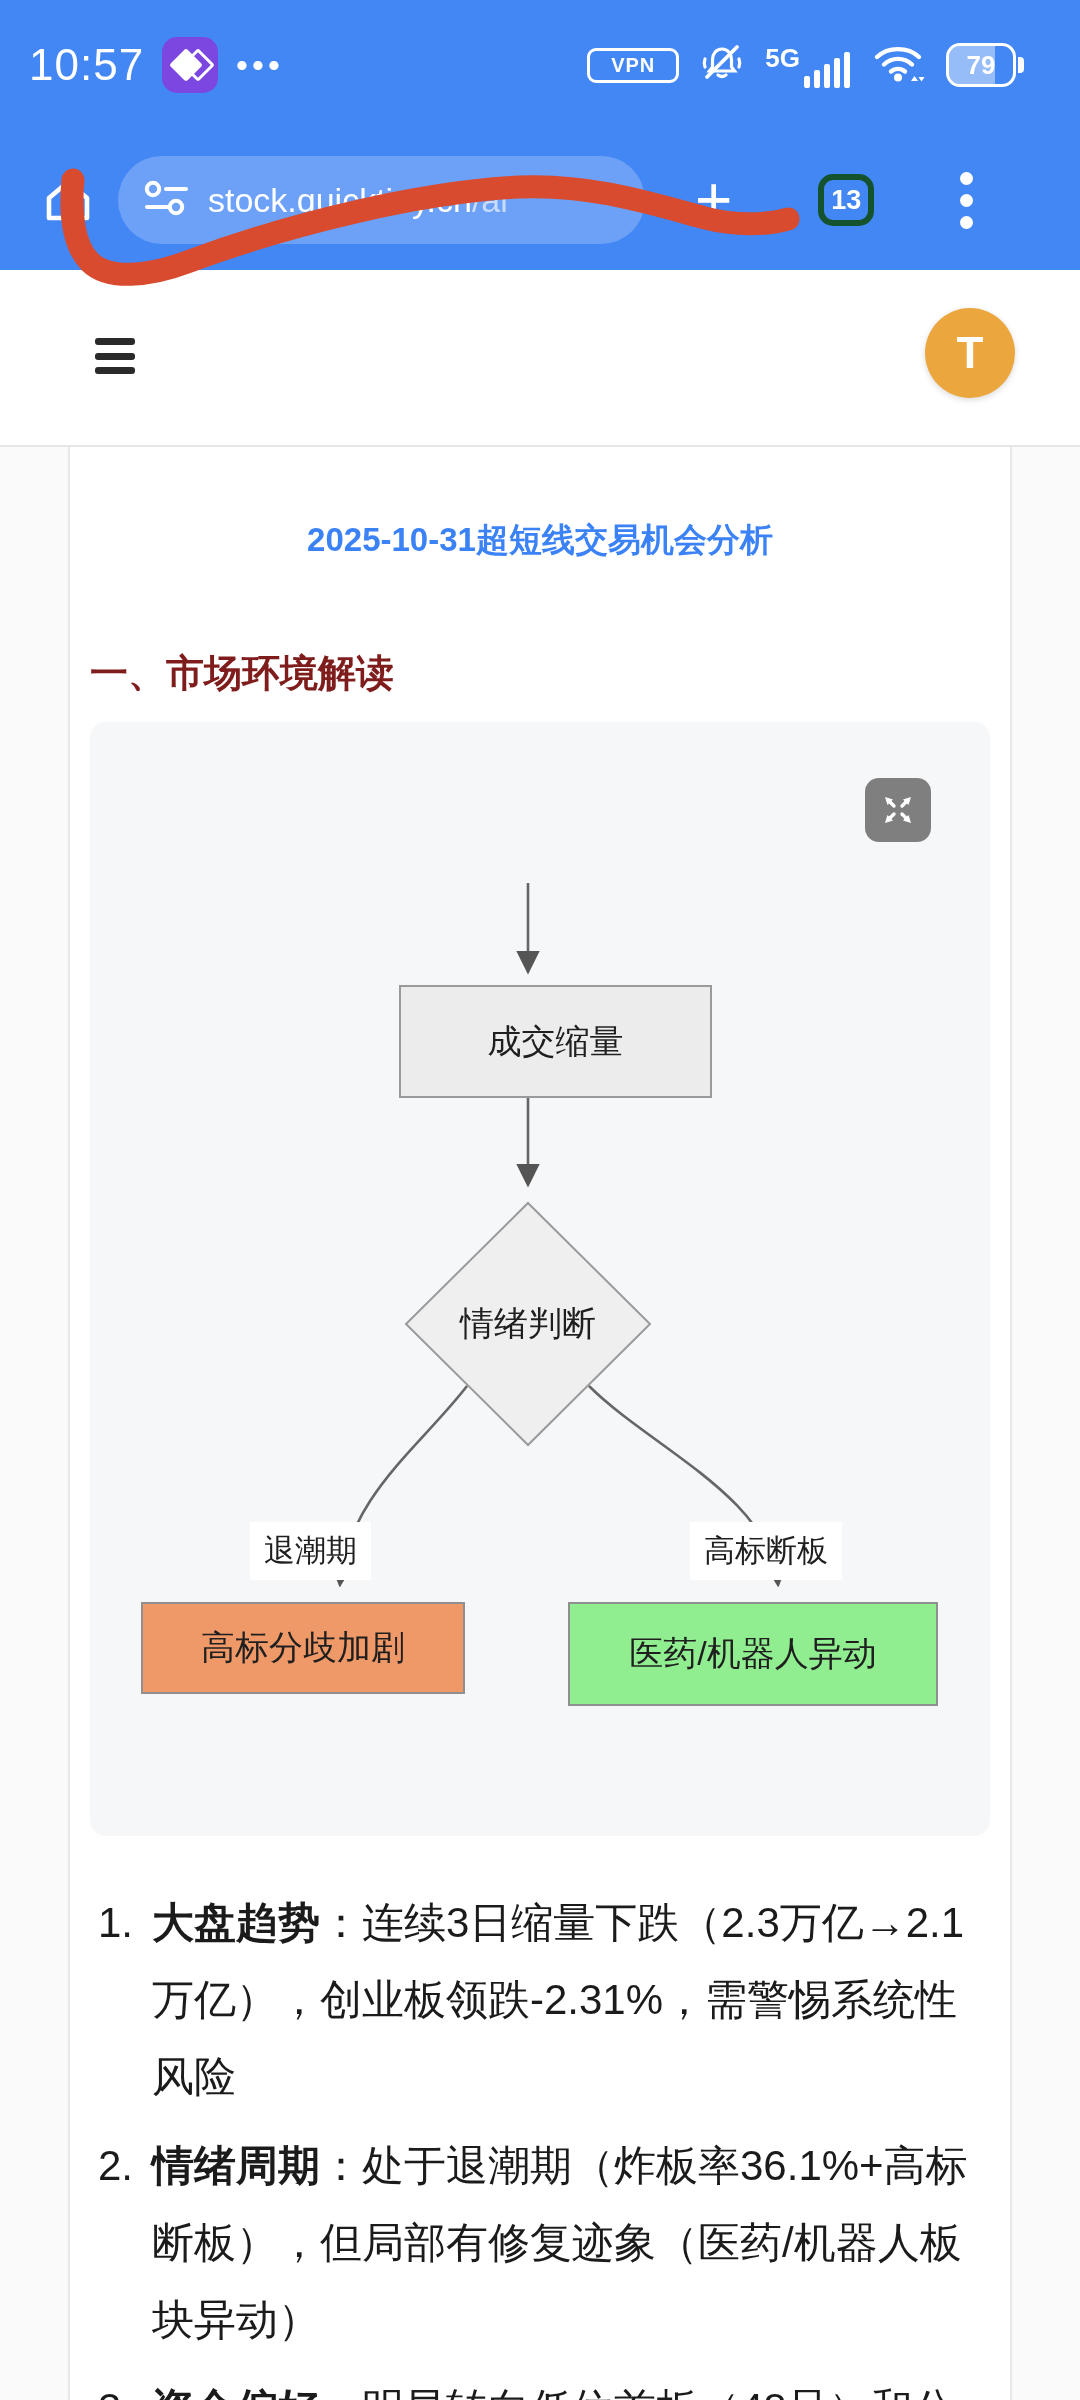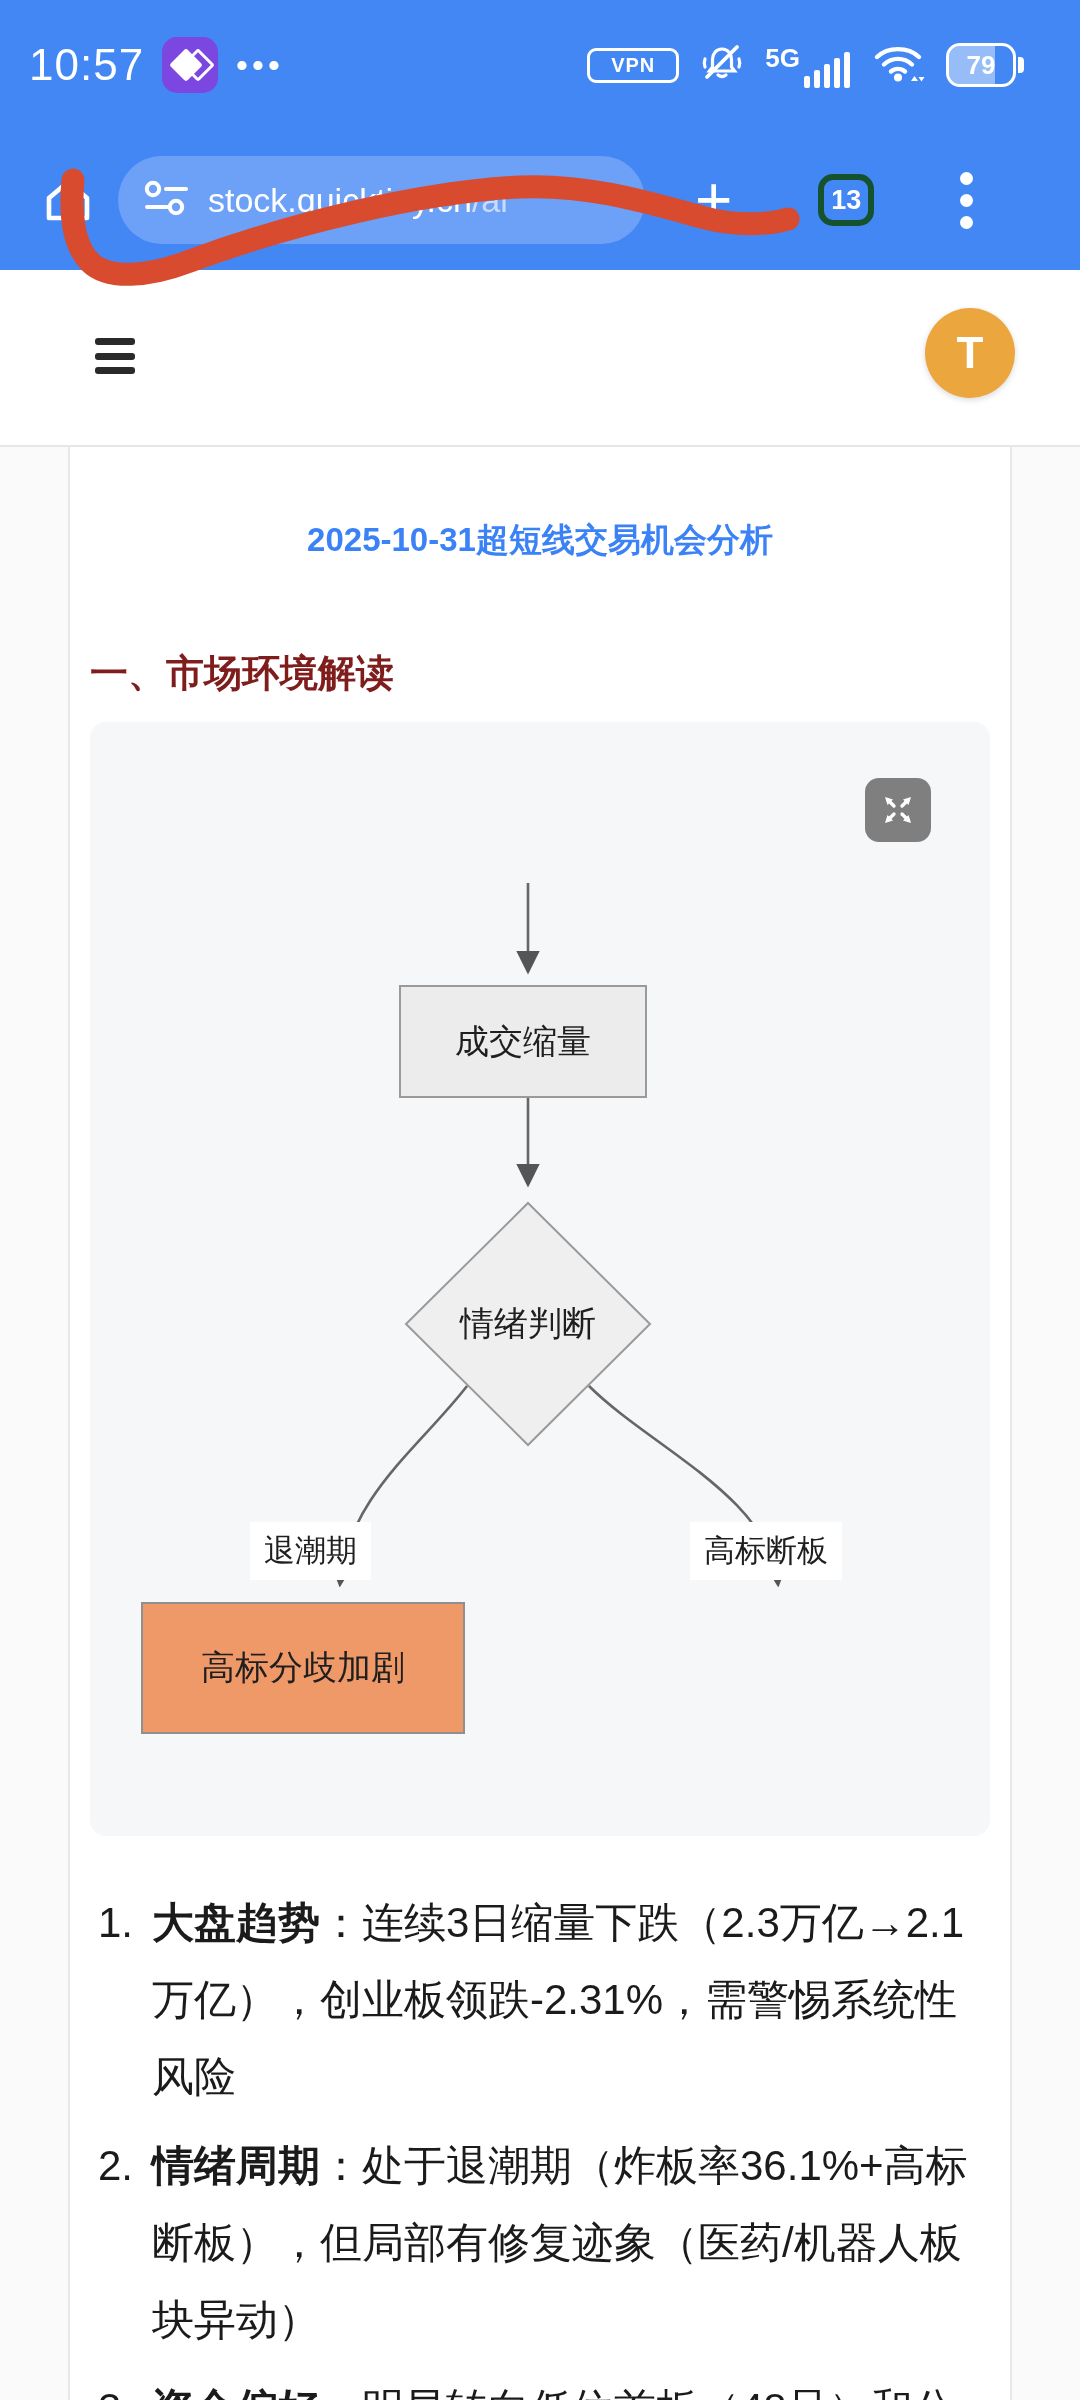--- a/index.html
+++ b/index.html
@@ -60,23 +60,23 @@
   
   .article-title{position:absolute;left:90px;top:518px;width:900px;font-size:33px;font-weight:700;color:#3b82f6;text-align:center;}
   .section-heading{position:absolute;left:90px;top:648px;width:900px;font-size:38px;font-weight:700;color:#7f1d1d;}
 
   
   .diagram{position:absolute;left:90px;top:722px;width:900px;height:1114px;background:#f6f7f9;border-radius:16px;}
   .diagram svg.flow{position:absolute;left:0;top:0;z-index:1;}
   .node{position:absolute;z-index:2;display:flex;align-items:center;justify-content:center;
     font-size:34px;color:#1f1f1f;box-sizing:border-box;text-align:center;}
   .node-top{left:293px;top:51px;width:290px;height:110px;background:#f0c36a;border:2px solid #9a9a9a;}
-  .node-mid{left:309px;top:263px;width:248px;height:113px;background:#ececec;border:2px solid #9a9a9a;}
+  .node-mid{left:309px;top:263px;width:313px;height:113px;background:#ececec;border:2px solid #9a9a9a;}
   .node-decision{left:338px;top:572px;width:200px;height:60px;z-index:2;}
-  .node-left{left:51px;top:880px;width:324px;height:132px;background:#ef9868;border:2px solid #8f8f8f;}
+  .node-left{left:51px;top:880px;width:324px;height:92px;background:#ef9868;border:2px solid #8f8f8f;}
   .node-right{left:478px;top:880px;width:370px;height:104px;background:#90ee90;border:2px solid #8f8f8f;}
   .edge-label{position:absolute;z-index:3;background:#ffffff;font-size:31px;color:#1f1f1f;
     padding:8px 14px;white-space:nowrap;}
   .edge-label.l{left:160px;top:800px;}
   .edge-label.r{left:600px;top:800px;}
   .expand-btn{position:absolute;left:775px;top:56px;width:66px;height:64px;background:#7f7f7f;border-radius:14px;
     z-index:4;display:flex;align-items:center;justify-content:center;}
 
   
   .mainlist{position:absolute;left:90px;top:1884px;width:882px;color:#1b1b1b;}
@@ -195,20 +195,21 @@
     <polygon points="438,481 560,602 438,723 316,602" fill="#efefef" stroke="#9a9a9a" stroke-width="2"></polygon>
     <path d="M377 664 C 330 725, 258 775, 250 862" fill="none" stroke="#666" stroke-width="2.6" marker-end="url(#ah)"></path>
     <path d="M499 664 C 560 725, 680 775, 688 862" fill="none" stroke="#666" stroke-width="2.6" marker-end="url(#ah)"></path>
   </svg>
 
   <div class="node node-mid">成交缩量</div>
   <div class="node node-decision">情绪判断</div>
   <div class="edge-label l">退潮期</div>
   <div class="edge-label r">高标断板</div>
   <div class="node node-left">高标分歧加剧</div>
+  <div class="node node-right">医药/机器人异动</div>
 
   <div class="expand-btn">
     <svg width="40" height="40" viewBox="0 0 40 40" stroke="#fff" stroke-width="3.4" stroke-linecap="round" fill="#fff">
       <line x1="16" y1="16" x2="10" y2="10"></line>
         <polygon points="7,7 15,9.5 9.5,15" stroke="none"></polygon>
       <line x1="24" y1="16" x2="30" y2="10"></line>
         <polygon points="33,7 25,9.5 30.5,15" stroke="none"></polygon>
       <line x1="16" y1="24" x2="10" y2="30"></line>
         <polygon points="7,33 9.5,25 15,30.5" stroke="none"></polygon>
       <line x1="24" y1="24" x2="30" y2="30"></line>

